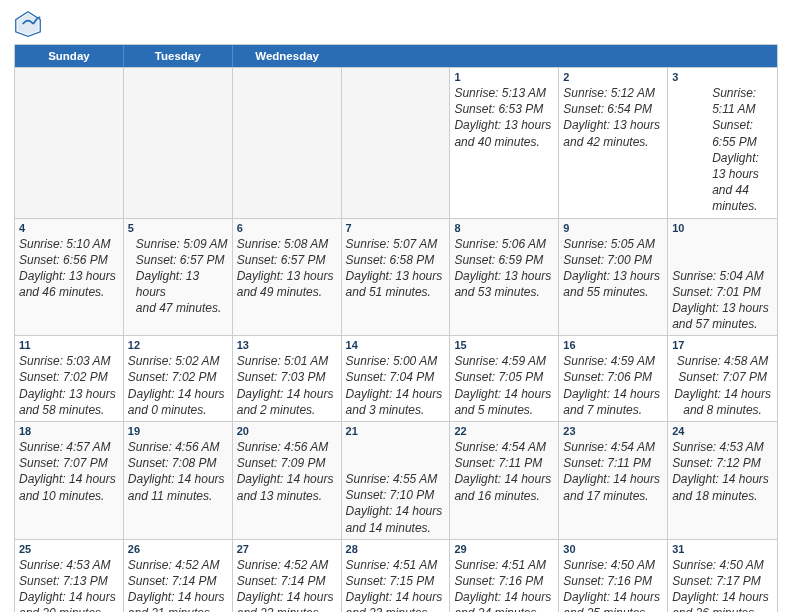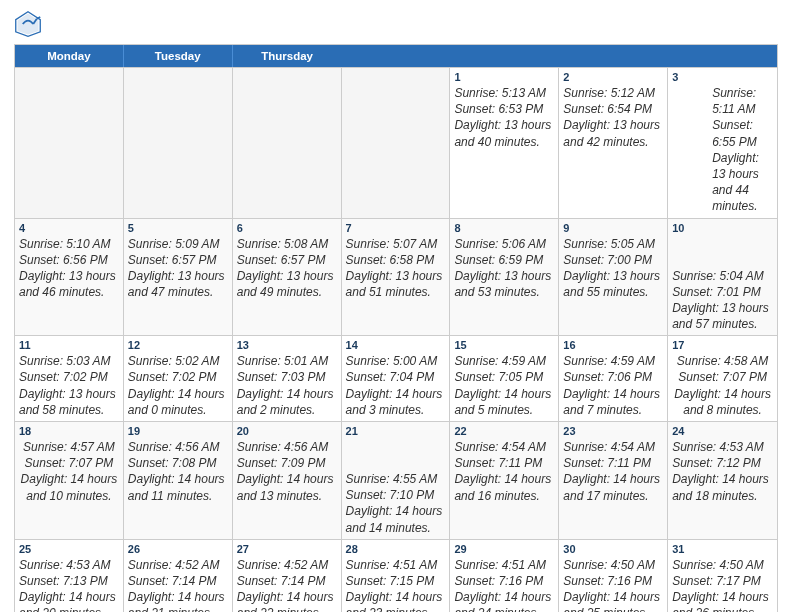--- a/index.html
+++ b/index.html
@@ -132,23 +132,23 @@
       </div>
     </div>
     <div class="title-block">
       <h1></h1>
       <h2></h2>
     </div>
   </div>
 
   <div class="calendar">
     <div class="cal-header-row">
-        <div class="cal-header-cell">Monday</div>
+    <div class="cal-header-cell">Sunday</div>
         <div class="cal-header-cell">Tuesday</div>
-        <div class="cal-header-cell">Thursday</div>
+        <div class="cal-header-cell">Wednesday</div>
       </div>
     <div class="cal-body">
     <div class="cal-row">
           <div class="cal-cell empty"></div>
           <div class="cal-cell empty"></div>
           <div class="cal-cell empty"></div>
           <div class="cal-cell empty"></div>
           <div class="cal-cell">
             <div class="day-num">1</div>
             <div class="day-info" style="white-space: pre-line;">Sunrise: 5:13 AM
@@ -174,21 +174,21 @@
         <div class="cal-row">
           <div class="cal-cell alt">
             <div class="day-num">4</div>
             <div class="day-info" style="white-space: pre-line;">Sunrise: 5:10 AM
 Sunset: 6:56 PM
 Daylight: 13 hours
 and 46 minutes.</div>
           </div>
           <div class="cal-cell alt">
             <div class="day-num">5</div>
-            <div class="day-info" style="white-space: pre-line;">Sunrise: 5:09 AM
+            <div class="day-info" style="white-space: pre-line; margin-left: 8px;">Sunrise: 5:09 AM
 Sunset: 6:57 PM
 Daylight: 13 hours
 and 47 minutes.</div>
           </div>
           <div class="cal-cell alt">
             <div class="day-num">6</div>
             <div class="day-info" style="white-space: pre-line;">Sunrise: 5:08 AM
 Sunset: 6:57 PM
 Daylight: 13 hours
 and 49 minutes.</div>
@@ -269,21 +269,21 @@
             <div class="day-num">17</div>
             <div class="day-info" style="white-space: pre-line; text-align: center;">Sunrise: 4:58 AM
 Sunset: 7:07 PM
 Daylight: 14 hours
 and 8 minutes.</div>
           </div>
         </div>
         <div class="cal-row">
           <div class="cal-cell alt">
             <div class="day-num">18</div>
-            <div class="day-info" style="white-space: pre-line; text-align: center;">Sunrise: 4:57 AM
+            <div class="day-info" style="white-space: pre-line;">Sunrise: 4:57 AM
 Sunset: 7:07 PM
 Daylight: 14 hours
 and 10 minutes.</div>
           </div>
           <div class="cal-cell alt">
             <div class="day-num">19</div>
             <div class="day-info" style="white-space: pre-line;">Sunrise: 4:56 AM
 Sunset: 7:08 PM
 Daylight: 14 hours
 and 11 minutes.</div>

